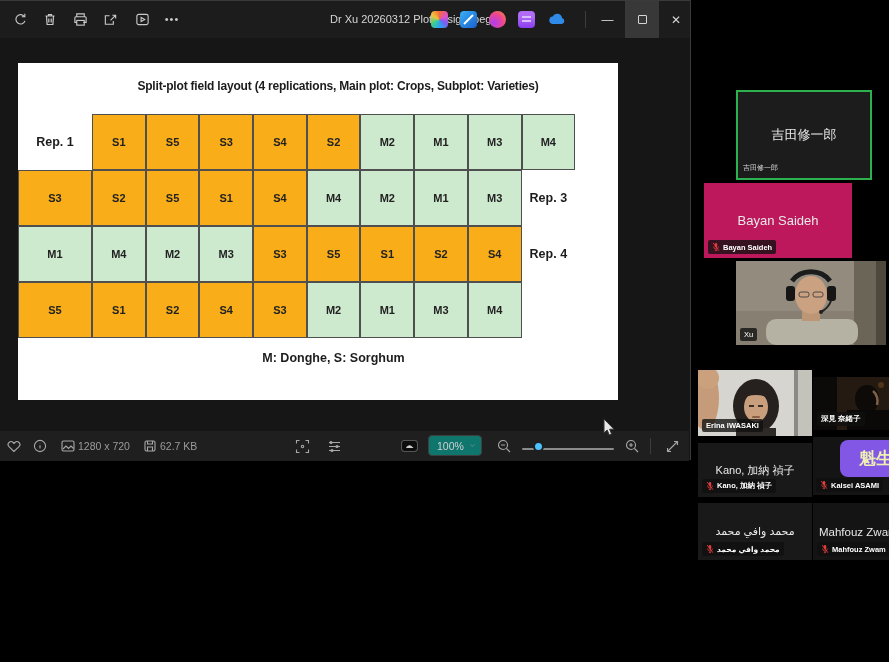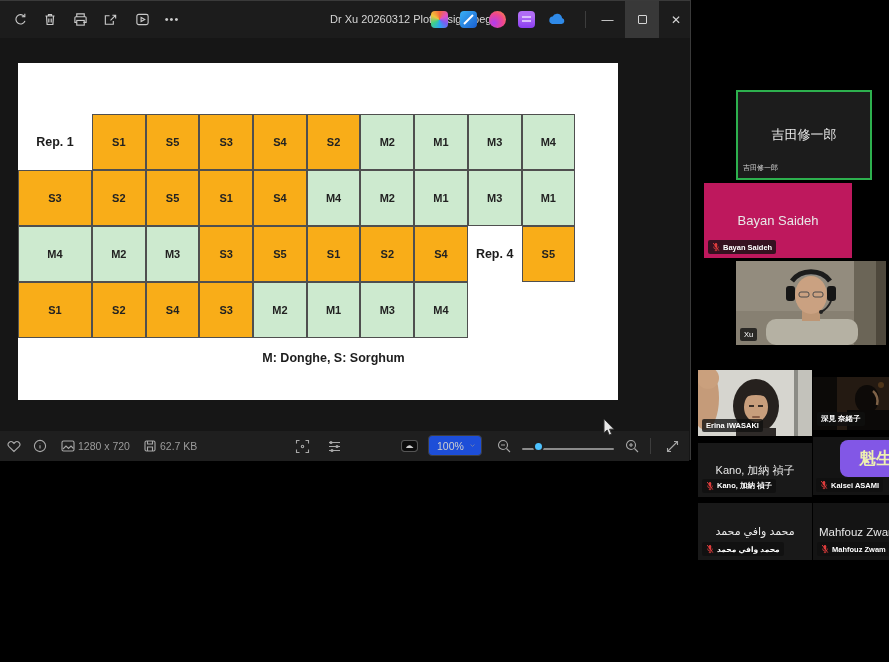--- a/index.html
+++ b/index.html
@@ -40,21 +40,21 @@
                font-size:11px; font-weight:bold; color:#222; }
   .plot-cell.sorghum { background:var(--sorghum,#f9ad18); }
   .plot-cell.maize   { background:var(--maize,#cdeacf); }
   .fig-caption { left:74px; top:288px; width:483px; text-align:center; font-size:12.5px; font-weight:bold; }
 
   
   .statusbar { left:0; top:430px; width:689px; height:30px; background:#1f1f1f; }
   .sb-icon { top:7px; width:16px; height:16px; display:flex; align-items:center; justify-content:center; }
   .sb-icon svg { stroke:#a8a8a8; fill:none; stroke-width:1.1; }
   .sb-text { top:9px; font-size:10.5px; color:#9b9b9b; white-space:nowrap; }
-  .zoom-box { left:428px; top:4px; width:54px; height:21px; background:#1d4ed8; border:1px solid #3e3e3e;
+  .zoom-box { left:428px; top:4px; width:54px; height:21px; background:#0f766e; border:1px solid #3e3e3e;
               border-radius:4px; display:flex; align-items:center; padding:0 6px 0 8px; gap:6px; }
   .zoom-box span { font-size:10.5px; color:#cfcfcf; }
   .slider-track { left:522px; top:17px; width:92px; height:2px; background:#8b8b8b; border-radius:1px; }
   .slider-handle { left:533px; top:10px; width:11px; height:11px; border-radius:50%;
                    background:var(--accent-blue,#4cc2ff); border:2px solid #1f1f1f; }
 
   
   .tile { overflow:hidden; background:#1a1a1a; }
   .tile .center-name { width:100%; height:100%; display:flex; align-items:center; justify-content:center;
                        color:#e8e8e8; font-size:13px; }
@@ -147,40 +147,42 @@
     </div>
     <div class="abs win-btn" style="left:625px;width:34px;background:#383838">
       <span class="max-box"></span>
     </div>
     <div class="abs win-btn" style="left:661px;width:30px">
       <span>✕</span>
     </div>
   </div>
 
   <div class="abs" id="figure">
+    <div class="abs fig-title">Split-plot field layout (4 replications, Main plot: Crops, Subplot: Varieties)</div>
     <div class="abs field-table">
         <div class="rep-label">Rep. 1</div>
         <div class="plot-cell sorghum">S1</div>
         <div class="plot-cell sorghum">S5</div>
         <div class="plot-cell sorghum">S3</div>
         <div class="plot-cell sorghum">S4</div>
         <div class="plot-cell sorghum">S2</div>
         <div class="plot-cell maize">M2</div>
         <div class="plot-cell maize">M1</div>
         <div class="plot-cell maize">M3</div>
         <div class="plot-cell maize">M4</div>
         <div class="plot-cell sorghum">S3</div>
         <div class="plot-cell sorghum">S2</div>
         <div class="plot-cell sorghum">S5</div>
         <div class="plot-cell sorghum">S1</div>
         <div class="plot-cell sorghum">S4</div>
         <div class="plot-cell maize">M4</div>
         <div class="plot-cell maize">M2</div>
         <div class="plot-cell maize">M1</div>
         <div class="plot-cell maize">M3</div>
+        <div class="rep-label">Rep. 3</div>
         <div class="plot-cell maize">M1</div>
         <div class="plot-cell maize">M4</div>
         <div class="plot-cell maize">M2</div>
         <div class="plot-cell maize">M3</div>
         <div class="plot-cell sorghum">S3</div>
         <div class="plot-cell sorghum">S5</div>
         <div class="plot-cell sorghum">S1</div>
         <div class="plot-cell sorghum">S2</div>
         <div class="plot-cell sorghum">S4</div>
         <div class="rep-label">Rep. 4</div>

